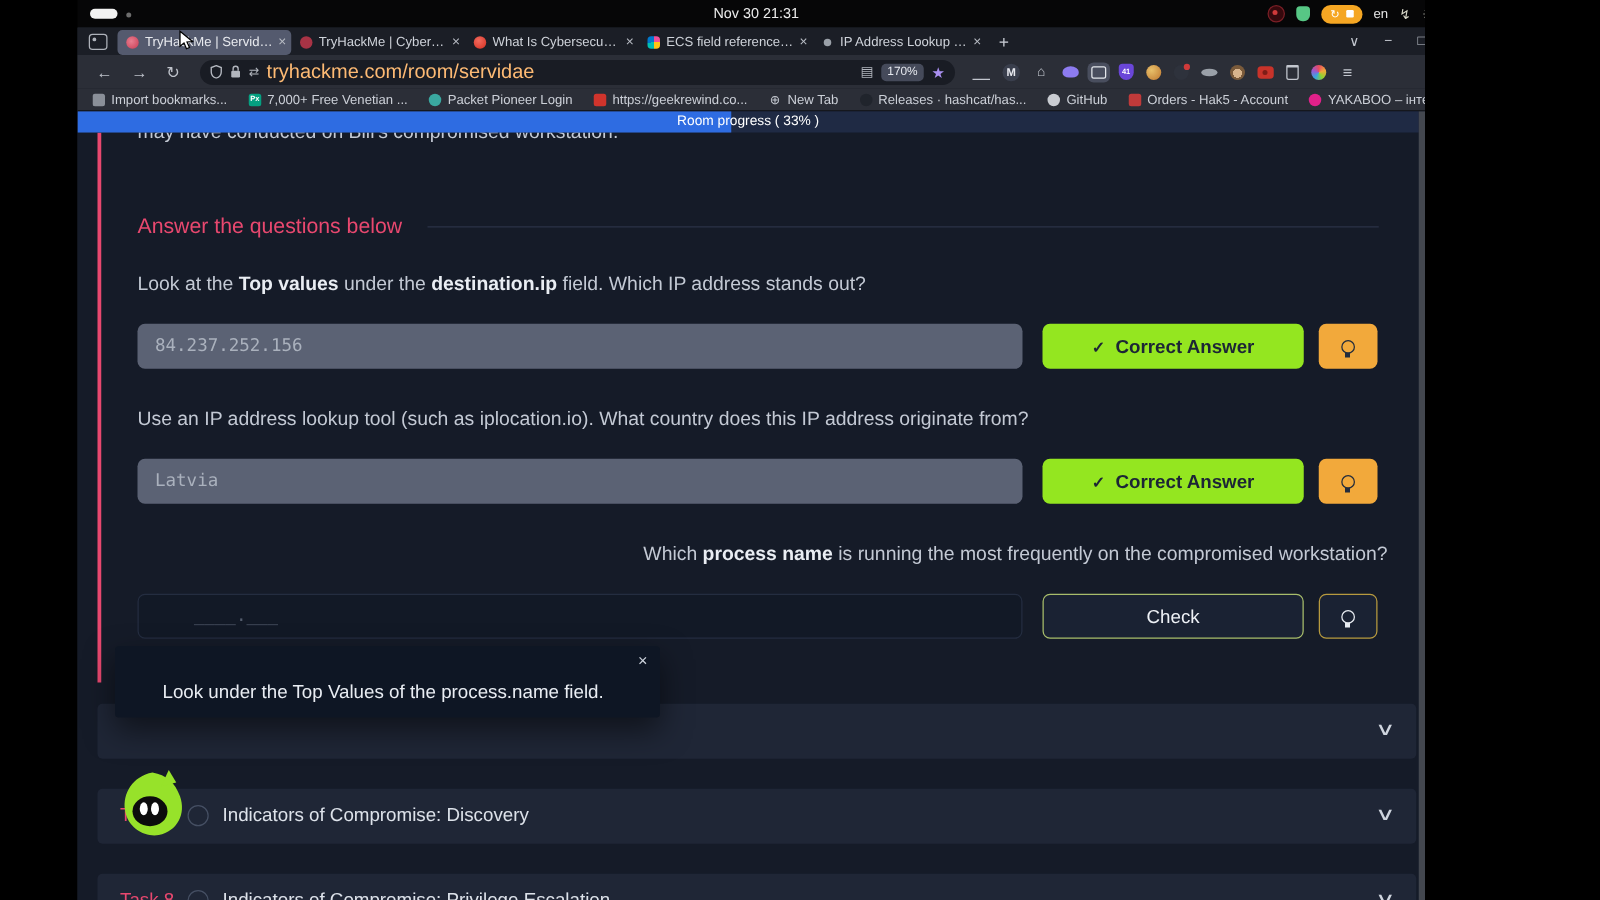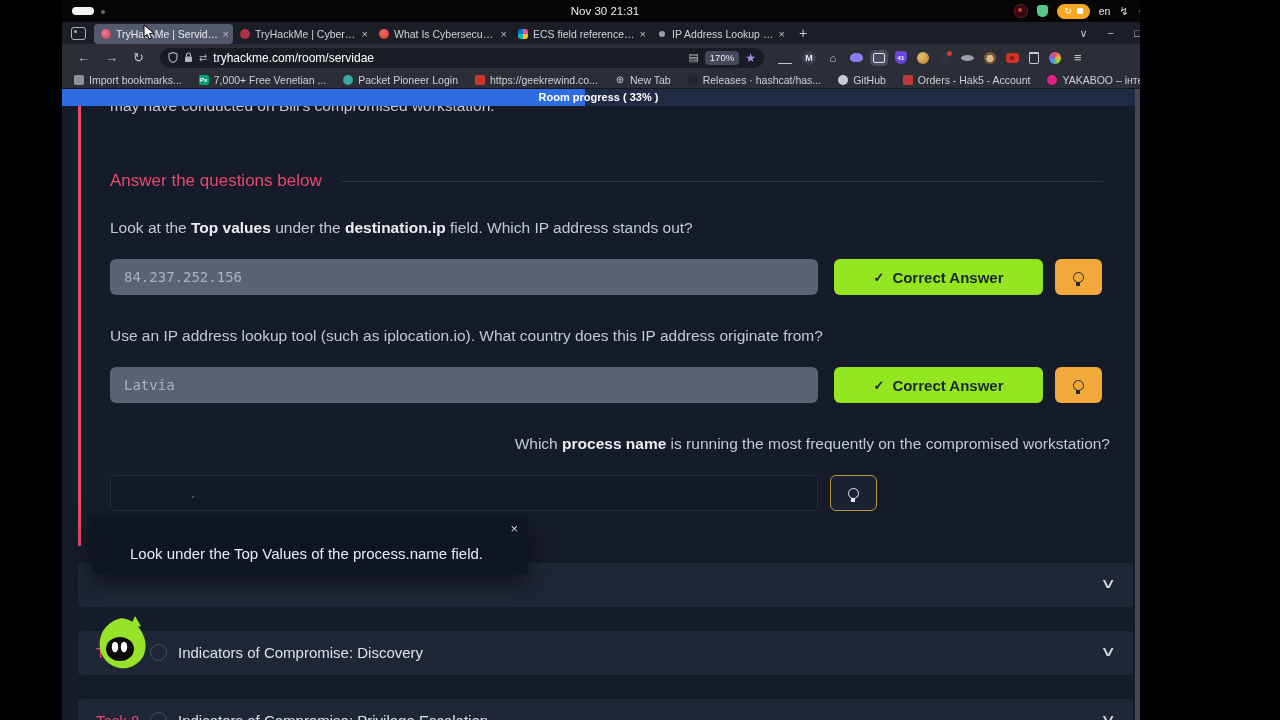--- a/index.html
+++ b/index.html
@@ -40,21 +40,21 @@
   .tclose{margin-left:4px;color:#b9bdc5;font-size:11px;}
   .newtab{color:#c9cdd5;font-size:14px;margin-left:10px;}
   .wctrl{margin-left:auto;display:flex;align-items:center;gap:20px;color:#c3c7cf;font-size:11px;padding-right:16px;}
   
   #navbar{position:absolute;left:0;top:22px;right:0;height:27px;background:#2b2e37;display:flex;align-items:center;}
   .navg{color:#bec2ca;font-size:13px;margin-left:15px;}
   #urlbar{display:flex;align-items:center;margin-left:16px;width:588px;height:20px;background:#191c24;border-radius:11px;padding:0 8px;gap:6px;}
   .u-ico{color:#b2b6be;display:flex;align-items:center;}
   .u-ico svg{display:block;}
   .u-swap{color:#b2b6be;font-size:10px;}
-  #urltext{color:#ffffff;font-size:12px;flex:1;white-space:nowrap;overflow:hidden;}
+  #urltext{color:#fdba74;font-size:16px;flex:1;white-space:nowrap;overflow:hidden;}
   .u-reader{color:#b2b6be;font-size:11px;}
   .u-zoom{background:#454a5a;color:#e6e9ef;border-radius:4px;font-size:9.5px;padding:1.5px 5px;}
   .u-star{color:#a98ff0;font-size:12px;}
   #extbox{display:flex;align-items:center;gap:10px;margin-left:14px;color:#c3c7cf;}
   .xi{width:14px;height:14px;display:flex;align-items:center;justify-content:center;font-size:11px;position:relative;}
   .xi-download{border-bottom:1.5px solid #c3c7cf;height:12px;}
   .xi-mastodon{background:#3a3f4d;border-radius:50%;color:#e8eaf0;font-size:9px;font-weight:bold;}
   .xi-cloud{background:#8d7bf0;border-radius:50% 50% 40% 40%;width:13px;height:9px;}
   .xi-screenshot{border:1.5px solid #e4e7ec;border-radius:2px;width:10px;height:8px;background:#494e5e;box-shadow:0 0 0 3px #494e5e;}
   .xi-shield-badge{background:#6a46d8;border-radius:3px 3px 6px 6px;color:#fff;font-size:6px;font-weight:bold;width:12px;height:13px;}
@@ -81,21 +81,21 @@
   .bi5{background:#20242c;border-radius:50%;}
   .bi6{background:#c9ccd2;border-radius:50%;}
   .bi7{background:#c03a3a;}
   .bi8{background:#e0218a;border-radius:50%;}
   .bm-more{color:#cdd1d9;font-size:12px;padding:0 12px;}
   
   #content{position:absolute;left:0;top:67px;width:1121px;height:631px;background:#151b28;overflow:hidden;}
   #content>div{position:absolute;}
   .progress{left:0;top:0;width:1073px;height:17px;background:#1f2a44;z-index:6;}
   .pfill{position:absolute;left:0;top:0;bottom:0;width:523px;background:#2e6ce2;}
-  .plabel{position:absolute;left:0;right:0;line-height:17px;text-align:center;font-size:11px;font-weight:bold;color:#fff;}
+  .plabel{position:absolute;left:0;right:0;line-height:17px;text-align:center;font-size:11px;font-weight:normal;color:#fff;}
   .intro{left:48px;top:8px;font-size:15.5px;color:#c3c9d4;z-index:1;}
   .pinkline{left:16px;top:17px;width:3px;height:440px;background:#e8486f;z-index:2;}
   .heading-row{left:48px;top:82px;width:993px;display:flex;align-items:center;gap:20px;}
   .heading{color:#e8486f;font-size:17px;white-space:nowrap;}
   .hline{flex:1;height:1px;background:#2b3347;}
   .q{left:48px;font-size:15.5px;color:#c3c9d4;width:1000px;}
   .q b{color:#e9edf3;}
   .row{left:48px;height:36px;display:flex;}
   .ans{width:708px;height:36px;box-sizing:border-box;border:none;border-radius:6px;background:#5b6274;
        color:#aab1bd;font-size:14px;padding:0 14px;font-family:"DejaVu Sans Mono",monospace;outline:none;}
@@ -365,20 +365,23 @@
         <button class="hint orange">
             <span class="bulb darkb"></span>
           </button>
       </div>
 
       <div class="q" style="top:346px;text-align:right;">
         <span>Which </span><b>process name</b><span> is running the most frequently on the compromised workstation?</span>
       </div>
       <div class="row" style="top:386px;">
         <input class="ans empty" placeholder="____.___" style="">
+        <button class="btn checkbtn">
+          <span>Check</span>
+        </button>
         <button class="hint dark">
             <span class="bulb lightb"></span>
           </button>
       </div>
 
       <div class="sect s1">
         <span class="tchev">∨</span>
       </div>
 
       <div class="tooltip">

